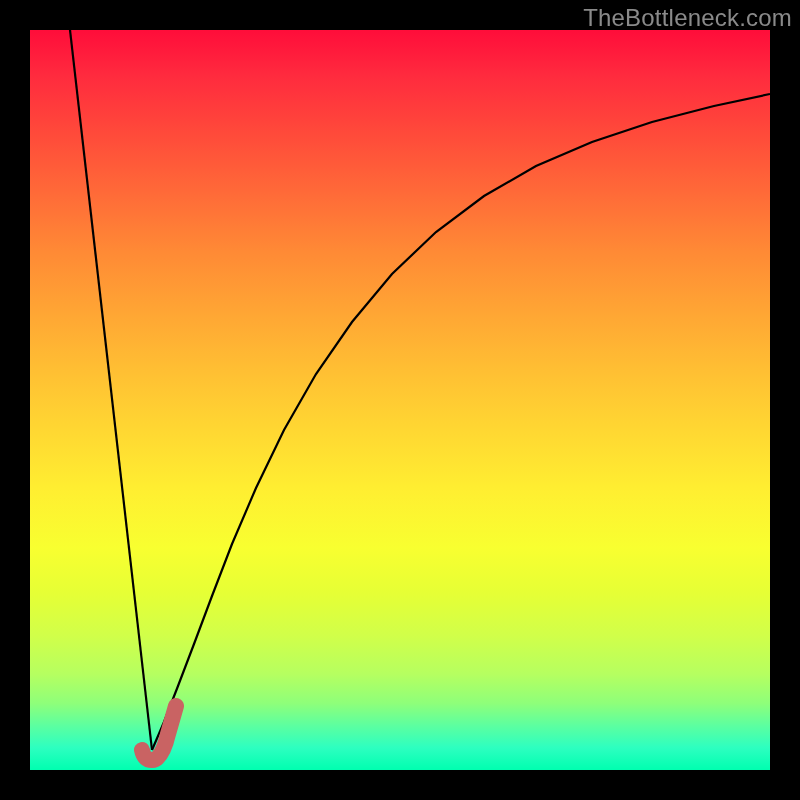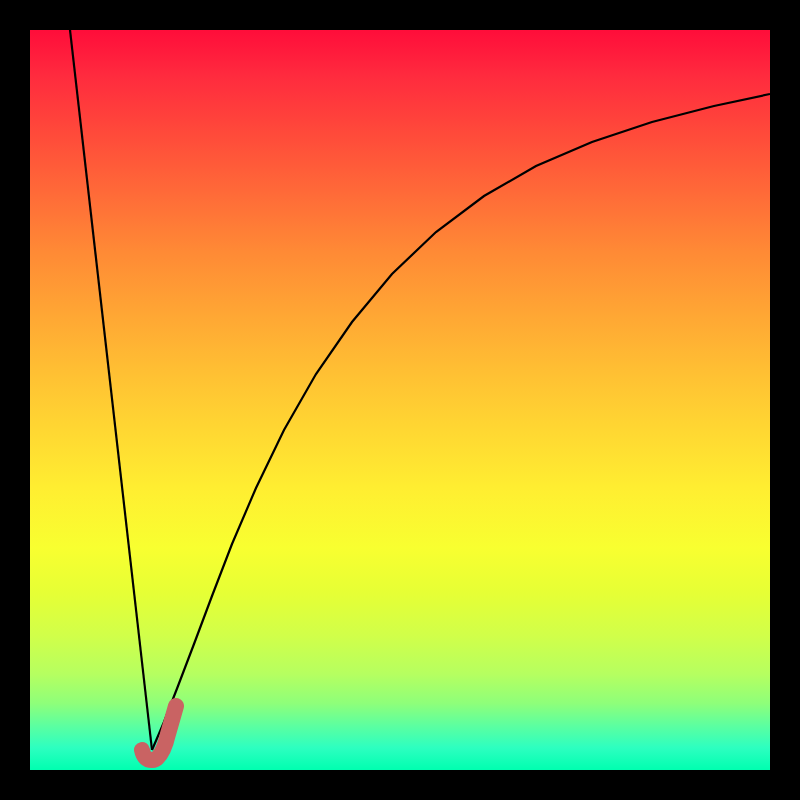--- a/index.html
+++ b/index.html
@@ -94,14 +94,15 @@
 
       <path d="M 112 720
                Q 114 730 122 730
                Q 132 730 138 704
                L 146 676" fill="none" stroke="#c96363" stroke-width="16" stroke-linecap="round" stroke-linejoin="round"></path>
 
     </svg>
 
   </div>
 
+  <div class="watermark">TheBottleneck.com</div>
 
 </div>
 
 </body></html>

